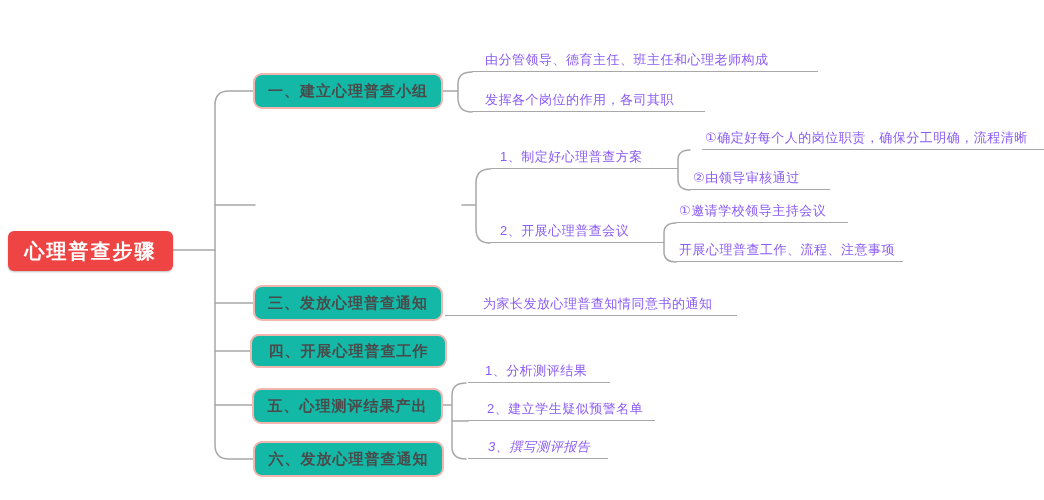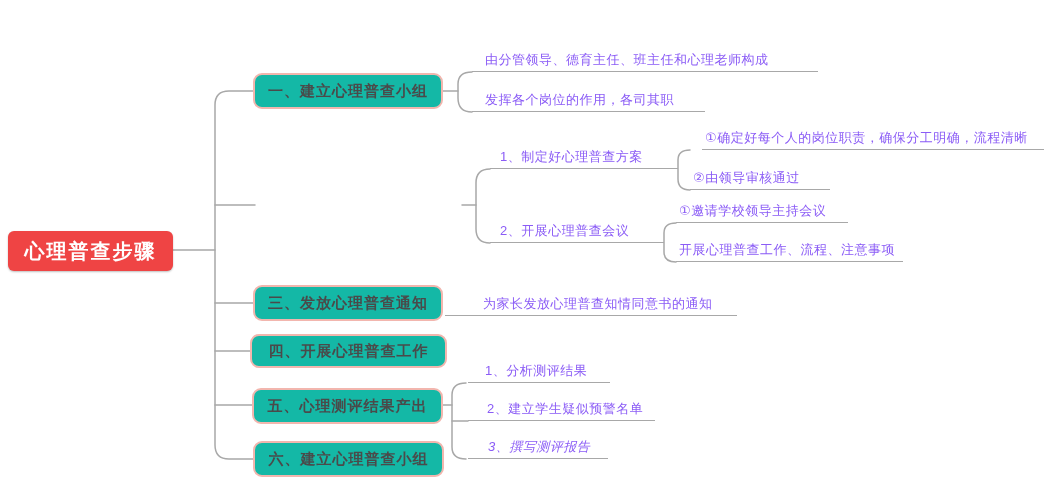--- a/index.html
+++ b/index.html
@@ -62,21 +62,21 @@
     <path d="M 466 383 Q 452 383 452 395 V 447 Q 452 459 466 459"></path>
     <path d="M 452 421 H 468"></path>
   </svg>
 
   <div class="root-node">心理普查步骤</div>
 
   <div class="branch-node" style="left:253px;top:73px;width:190px;">一、建立心理普查小组</div>
   <div class="branch-node" style="left:250px;top:334px;width:197px;height:34px;">四、开展心理普查工作</div>
   <div class="branch-node" style="left:253px;top:285px;width:190px;">三、发放心理普查通知</div>
   <div class="branch-node" style="left:252px;top:388px;width:191px;">五、心理测评结果产出</div>
-  <div class="branch-node" style="left:253px;top:441px;width:191px;">六、建立心理普查小组</div>
+  <div class="branch-node" style="left:253px;top:441px;width:191px;">六、发放心理普查通知</div>
 
   <div class="leaf" style="left:472px;top:50px;width:346px;padding-left:13px;">由分管领导、德育主任、班主任和心理老师构成</div>
   <div class="leaf" style="left:472px;top:90px;width:233px;padding-left:13px;">发挥各个岗位的作用，各司其职</div>
 
   <div class="leaf" style="left:490px;top:147px;width:188px;padding-left:10px;">1、制定好心理普查方案</div>
   <div class="leaf" style="left:490px;top:221px;width:174px;padding-left:10px;">2、开展心理普查会议</div>
 
   <div class="leaf" style="left:690px;top:128px;width:354px;padding-left:3px;margin-left:12px;">①确定好每个人的岗位职责，确保分工明确，流程清晰</div>
   <div class="leaf" style="left:676px;top:201px;width:172px;padding-left:3px;">①邀请学校领导主持会议</div>
 

